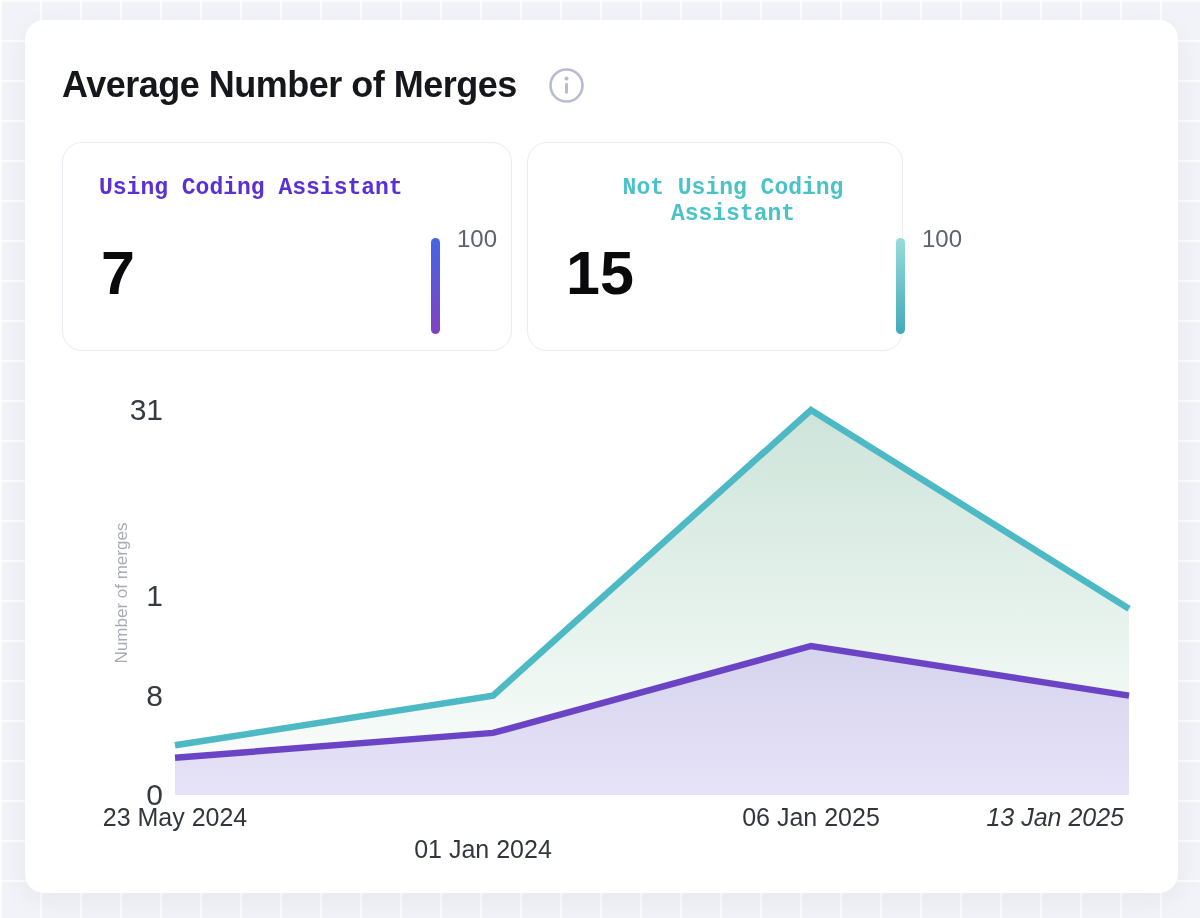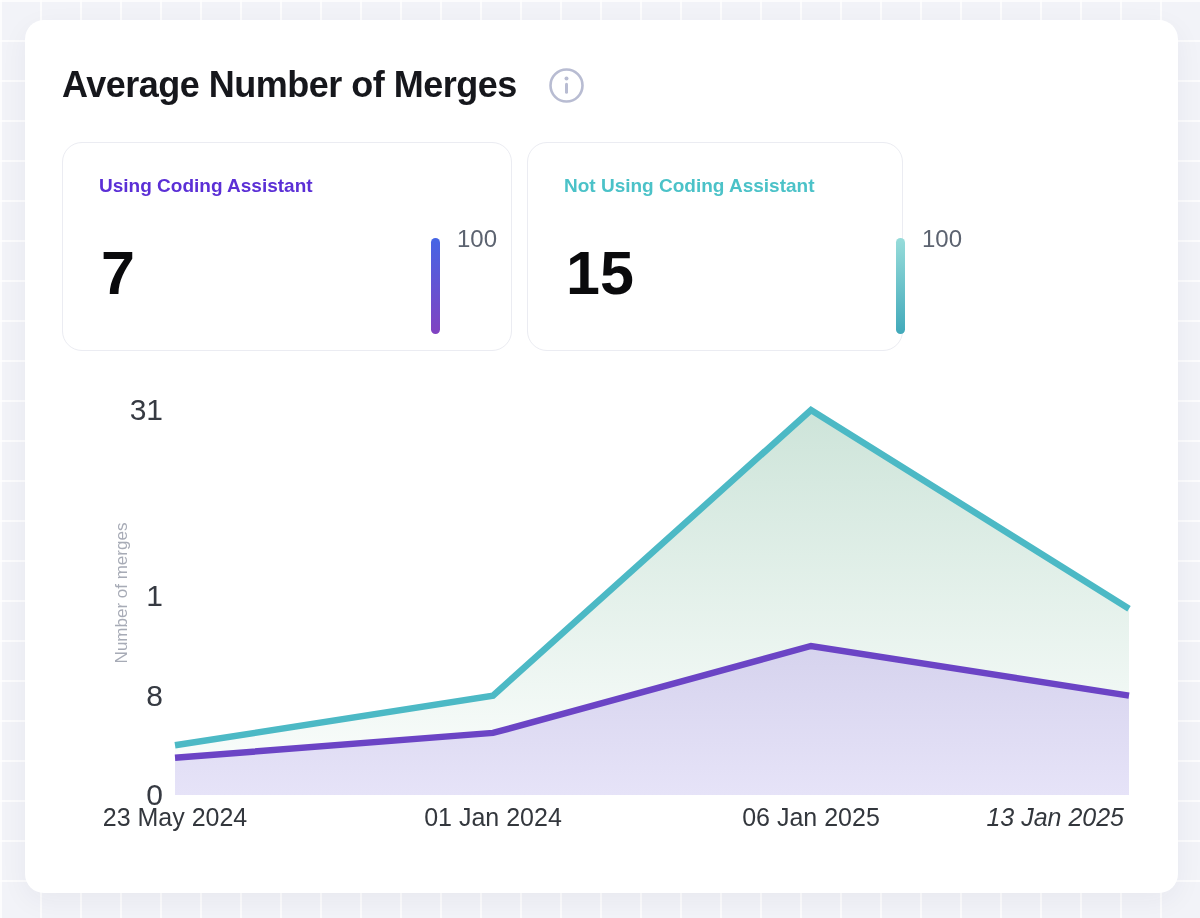--- a/index.html
+++ b/index.html
@@ -42,27 +42,28 @@
   
   .stat-card {
     position: absolute;
     top: 122px;
     height: 209px;
     background: #ffffff;
     border: 1.5px solid #ebecf2;
     border-radius: 20px;
   }
   .stat-card.first  { left: 37px;  width: 450px; }
-  .stat-card.second { left: 502px; width: 376px; }
+  .stat-card.second { left: 502px; width: 376px; text-align: center; }
 
   .stat-title {
     position: absolute;
     left: 36px; top: 32px;
-    font-size: 19px;
+    font-size: 23px;
     font-weight: 700;
+    font-family: Liberation Mono, monospace;
   }
   .stat-title.purple { color: #5b2fd6; }
   .stat-title.teal   { color: #4bc2c8; }
 
   .stat-value {
     position: absolute;
     left: 38px; top: 100px;
     font-size: 61px;
     font-weight: 800;
     line-height: 1;
@@ -114,21 +115,21 @@
 
   .x-tick {
     position: absolute;
     top: 783px;
     transform: translateX(-50%);
     white-space: nowrap;
     font-size: 25px;
     color: #33373d;
   }
   .x-tick.x0 { left: 150px; }
-  .x-tick.x1 { left: 468px; }
+  .x-tick.x1 { left: 458px; margin-top: 32px; }
   .x-tick.x2 { left: 786px; text-align: center; }
   .x-tick.x3 { left: auto; right: 54px; transform: none; font-style: italic; }
 </style>
 </head>
 <body>
 
 <div class="main-card">
 
   <h1 class="page-title">Average Number of Merges</h1>
 

